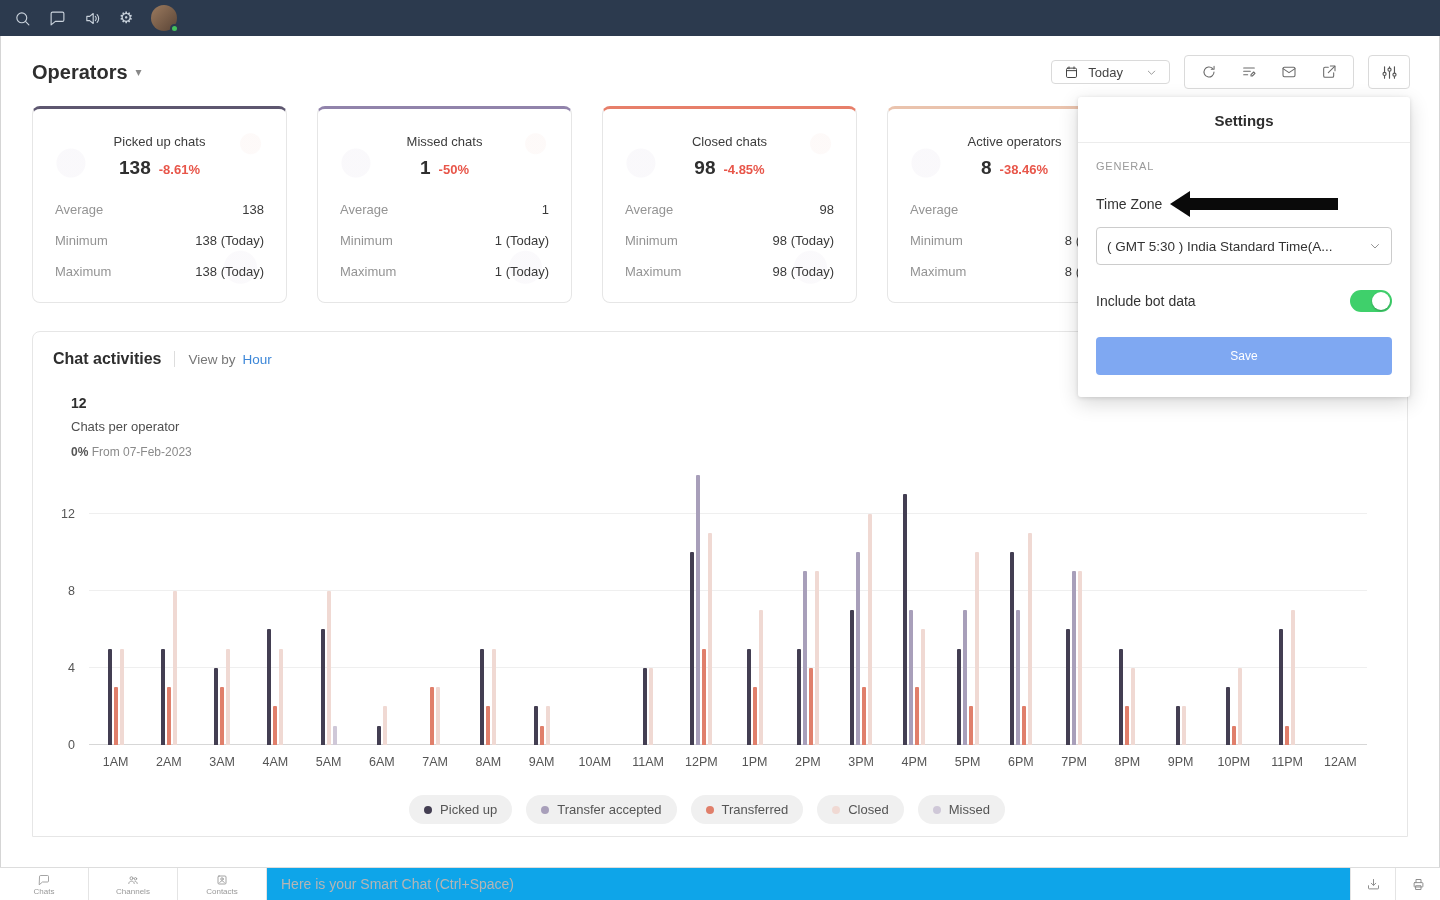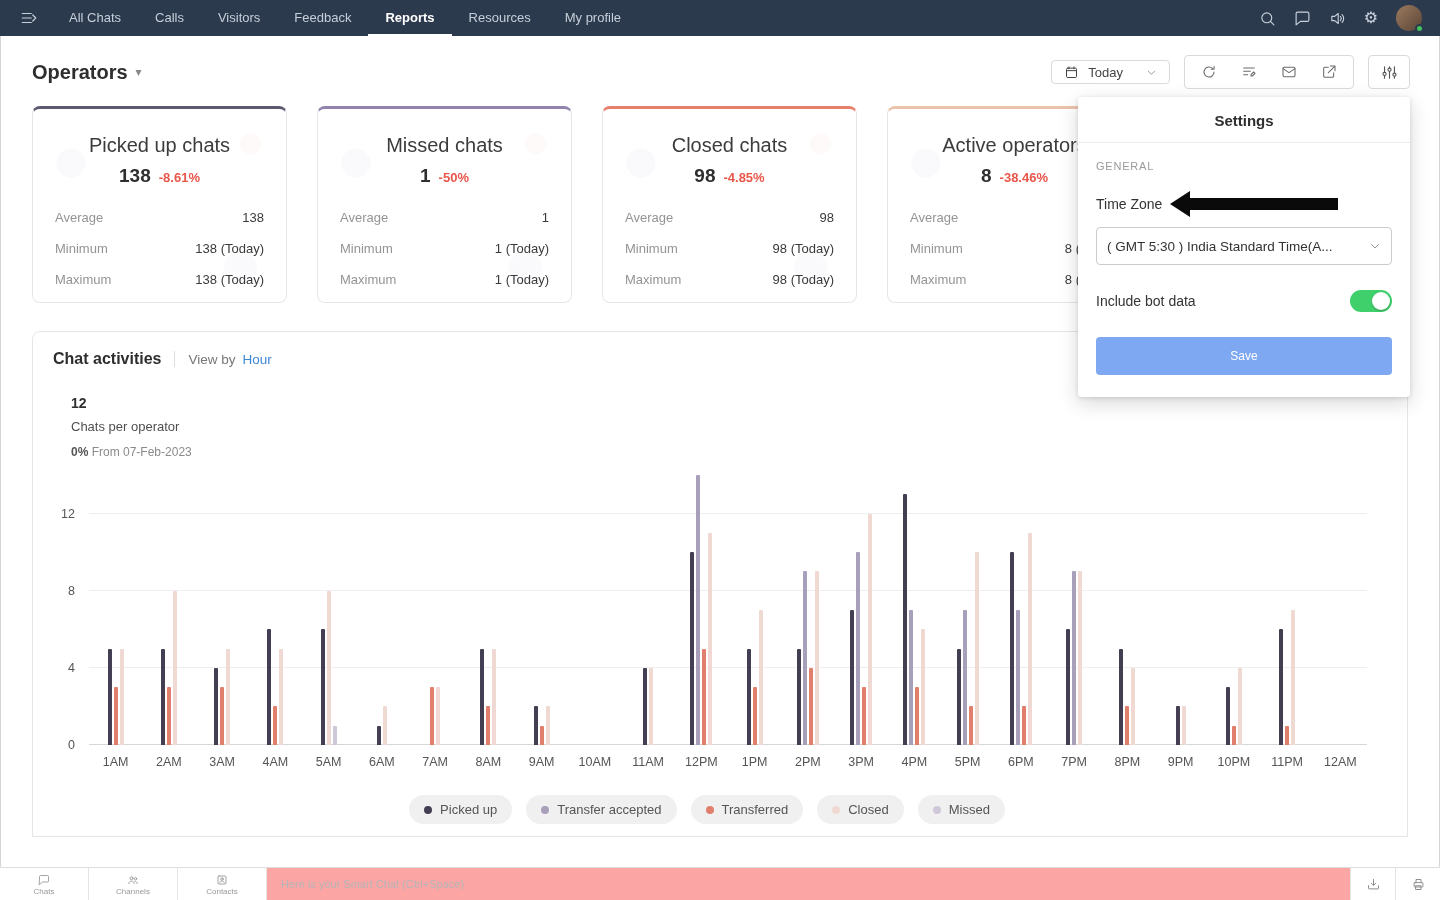--- a/index.html
+++ b/index.html
@@ -34,21 +34,21 @@
   .tbtn{width:40px;height:100%;display:flex;align-items:center;justify-content:center;background:none;border:none;color:#6b6b6b;cursor:pointer}
   .settings-btn{width:42px;height:34px;display:flex;align-items:center;justify-content:center;color:#555;cursor:pointer;
                 border:1px solid #dadada;border-radius:4px;background:#fff}
 
   
   .cards-row{display:flex;gap:30px;margin:0 32px}
   .stat-card{width:255px;height:197px;border:1px solid #e6e6e6;border-top:3px solid #777;border-radius:8px;background:#fff;flex:none;
     background-image:radial-gradient(circle at 15% 28%, rgba(150,130,180,.05) 0 14px, transparent 15px),
                      radial-gradient(circle at 86% 18%, rgba(225,150,130,.05) 0 10px, transparent 11px),
                      radial-gradient(circle at 82% 82%, rgba(150,130,180,.045) 0 16px, transparent 17px)}
-  .card-title{text-align:center;font-size:20px;color:#3c3c3c;margin-top:25px}
+  .card-title{text-align:center;font-size:13px;color:#3c3c3c;margin-top:25px}
   .card-valueline{display:flex;justify-content:center;align-items:baseline;gap:8px;margin-top:8px}
   .card-value{font-size:19px;font-weight:bold;color:#2f2f2f}
   .card-delta{font-size:13px;font-weight:bold;color:#e8564a}
   .card-rows{margin-top:23px;padding:0 22px}
   .card-row{display:flex;justify-content:space-between;font-size:13px;margin-bottom:16px}
   .row-label{color:#949494}
   .row-value{color:#3a3a3a}
 
   
   .panel{margin:28px 32px 0;border:1px solid #e6e6e6;border-radius:8px 8px 0 0;height:506px;background:#fff}
@@ -99,47 +99,30 @@
   .tz-select .chev{color:#777;flex:none;margin-left:6px}
   .bot-row{display:flex;align-items:center;justify-content:space-between;margin-top:25px;font-size:14px;color:#333}
   .toggle{width:42px;height:22px;border-radius:11px;background:#3fd06b;position:relative;cursor:pointer;display:inline-block}
   .knob{position:absolute;top:2px;right:2px;width:18px;height:18px;border-radius:50%;background:#fff;box-shadow:0 1px 2px rgba(0,0,0,.25)}
   .save-btn{margin-top:25px;width:100%;height:38px;background:#7fa8f2;color:#fff;border:none;border-radius:4px;font-size:12px;cursor:pointer;font-family:inherit}
 
   
   .bottombar{position:absolute;left:0;right:0;bottom:0;height:33px;border-top:1px solid #ddd;display:flex;align-items:stretch;background:#fff;z-index:20}
   .bb-tab{width:89px;border-right:1px solid #e4e4e4;display:flex;flex-direction:column;align-items:center;justify-content:center;gap:1px;color:#8e8e8e;cursor:pointer;padding-top:2px}
   .bb-label{font-size:8px;color:#999}
-  .bb-input{flex:1;border:none;outline:none;font-size:11px;padding:0 14px;font-family:inherit;color:#333;background:#fca5a5}
+  .bb-input{flex:1;border:none;outline:none;font-size:14px;padding:0 14px;font-family:inherit;color:#333;background:#0ea5e9}
   .bb-input::placeholder{color:#b5b5b5}
   .bb-btn{width:45px;border-left:1px solid #e4e4e4;display:flex;align-items:center;justify-content:center;color:#8e8e8e;background:#fff;cursor:pointer;border-top:none;border-right:none;border-bottom:none}
 </style>
 </head>
 <body>
 
 <div class="page">
 
   <header class="topnav">
-    <div class="nav-left">
-      <span class="menu-btn">
-        <svg class="si" width="18" height="18" viewBox="0 0 24 24">
-            <path d="M3 6h12M3 12h12M3 18h12"></path>
-            <path d="M17 8l4 4-4 4"></path>
-          </svg>
-      </span>
-      <nav class="nav-items">
-        <a class="nav-item">All Chats</a>
-        <a class="nav-item">Calls</a>
-        <a class="nav-item">Visitors</a>
-        <a class="nav-item">Feedback</a>
-        <a class="nav-item active">Reports</a>
-        <a class="nav-item">Resources</a>
-        <a class="nav-item">My profile</a>
-      </nav>
-    </div>
     <div class="nav-right">
       <span class="icon">
         <svg class="si" width="17" height="17" viewBox="0 0 24 24">
             <circle cx="11" cy="11" r="7"></circle>
             <path d="M16.5 16.5L21 21"></path>
           </svg>
       </span>
       <span class="icon">
         <svg class="si" width="17" height="17" viewBox="0 0 24 24">
             <path d="M3 5a2 2 0 0 1 2-2h14a2 2 0 0 1 2 2v9a2 2 0 0 1-2 2H9l-6 5z"></path>

